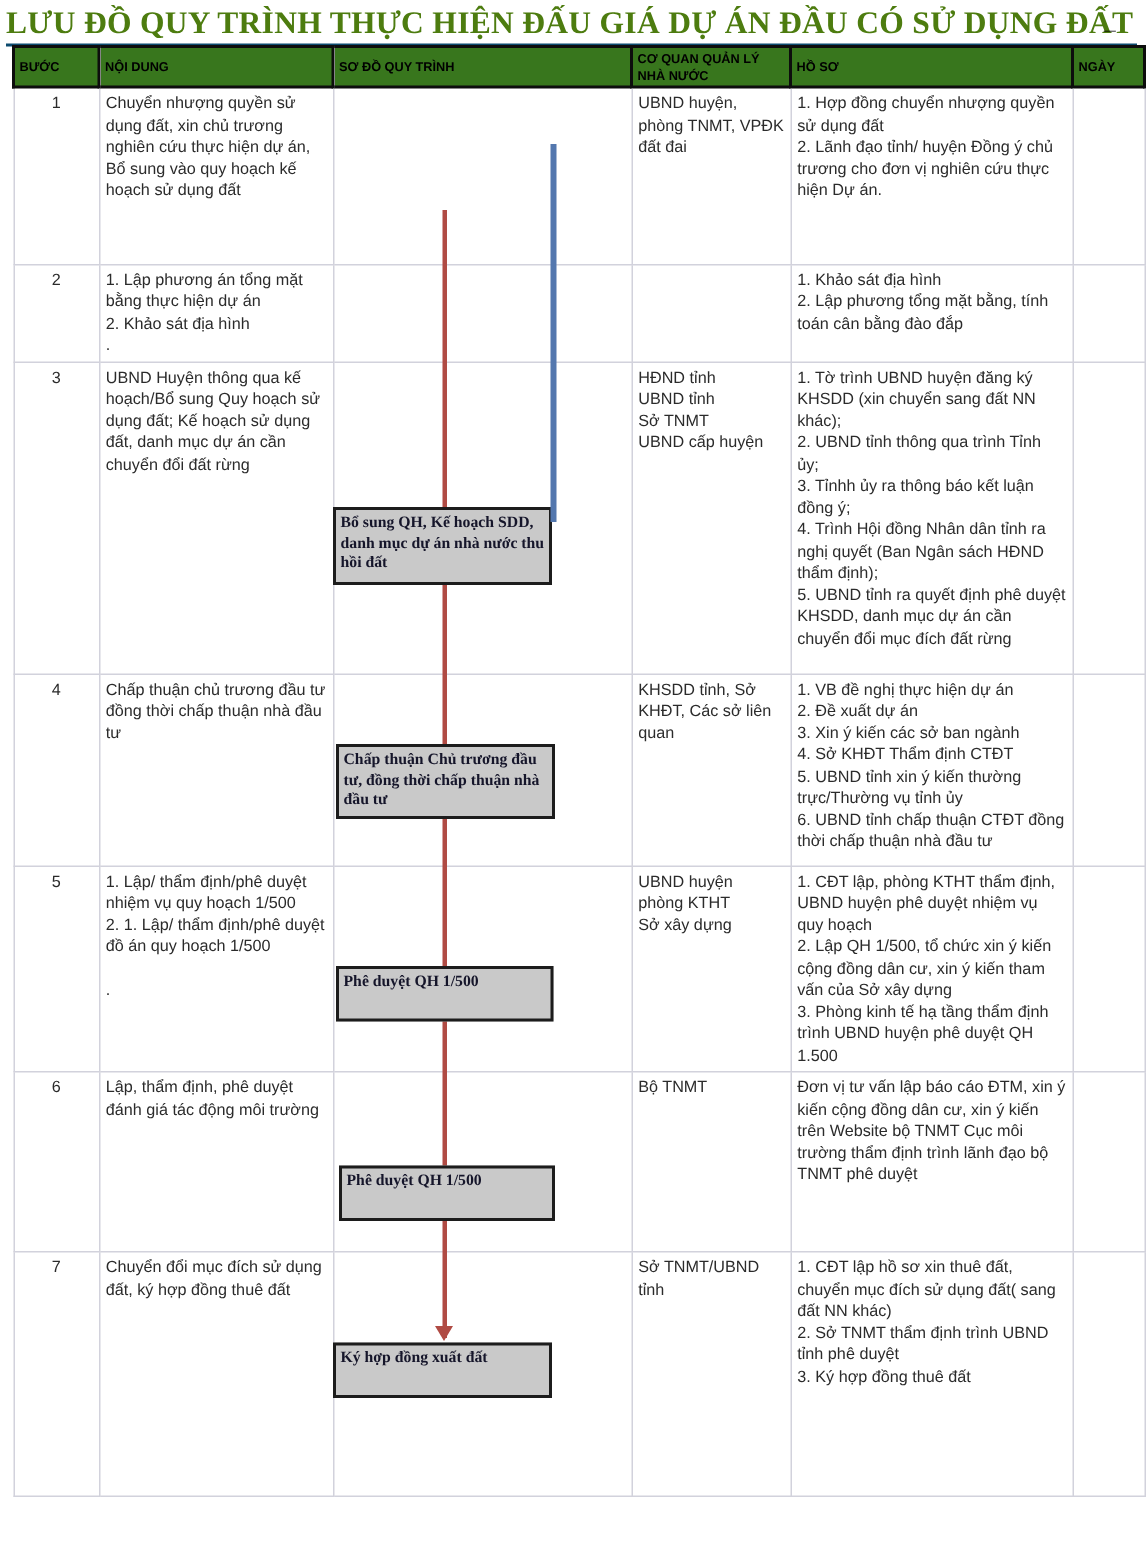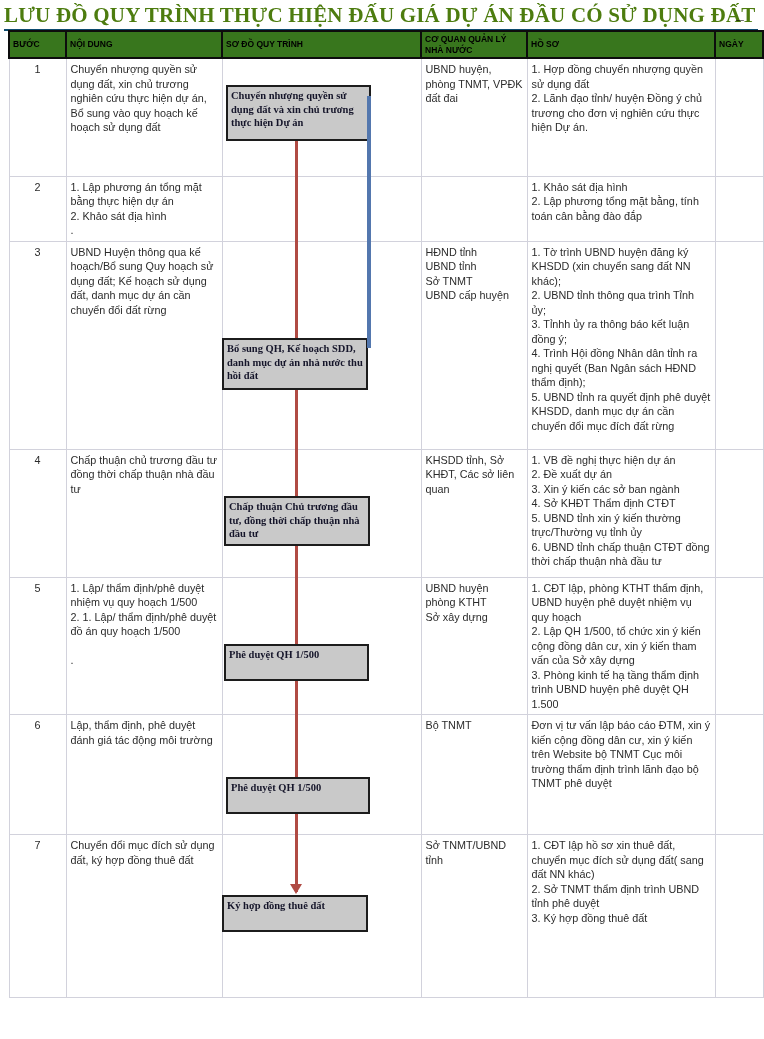--- a/index.html
+++ b/index.html
@@ -146,21 +146,20 @@
 3. Ký hợp đồng thuê đất</td>
       <td></td>
     </tr>
   </tbody>
     </table>
 
   <div class="overlay">
     <div class="vline-red"></div>
     <div class="arrow-red"></div>
     <div class="vline-blue"></div>
-    <div class="fbox b1">Chuyển nhượng quyền sử dụng đất và xin chủ trương thực hiện Dự án</div>
     <div class="fbox b3">Bổ sung QH, Kế hoạch SDD, danh mục dự án nhà nước thu hồi đất</div>
     <div class="fbox b4">Chấp thuận Chủ trương  đầu tư, đồng thời chấp thuận nhà đầu tư</div>
     <div class="fbox b5">Phê duyệt QH 1/500</div>
     <div class="fbox b6">Phê duyệt QH 1/500</div>
-    <div class="fbox b7">Ký hợp đồng thuê đất</div>
+    <div class="fbox b7">Ký hợp đồng xuất đất</div>
   </div>
 
 </div>
 
 </body></html>

